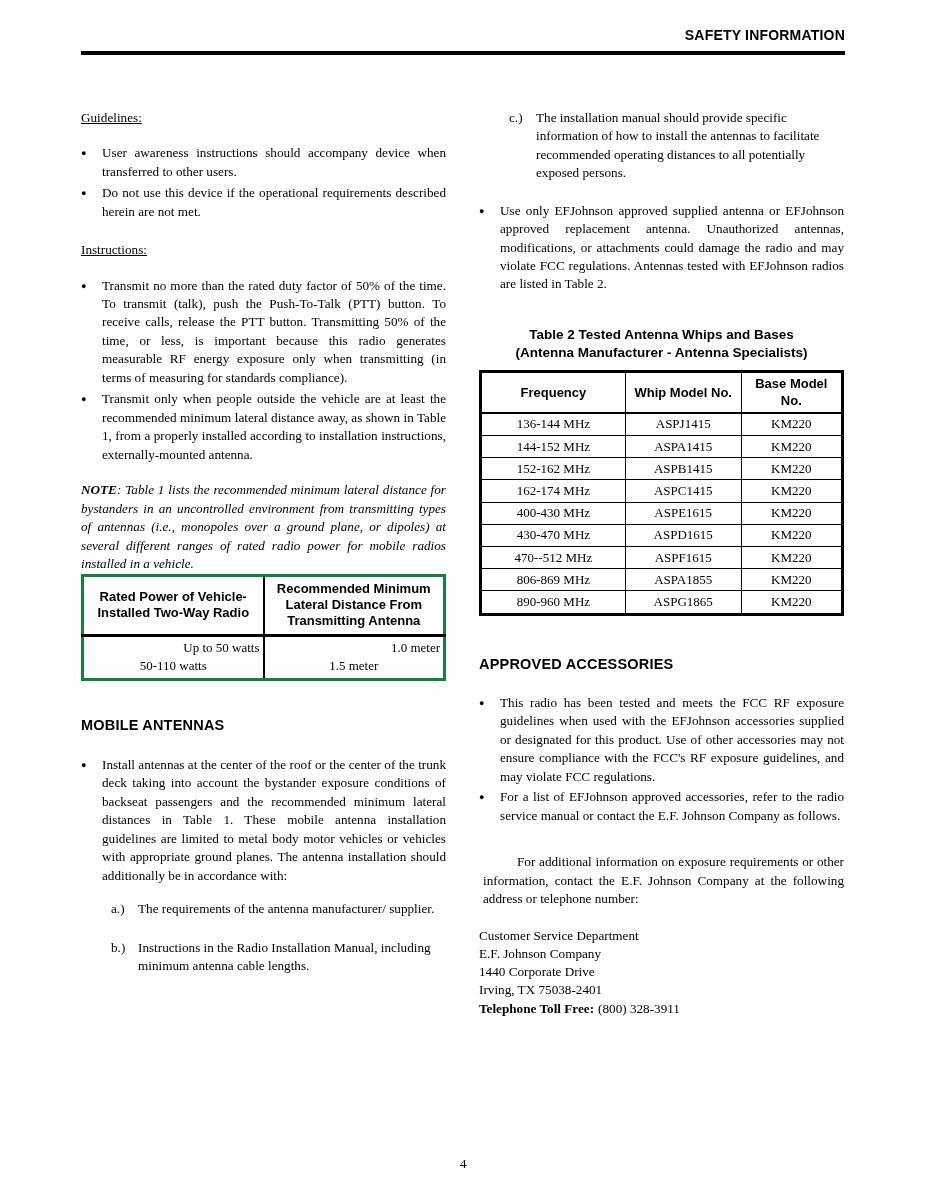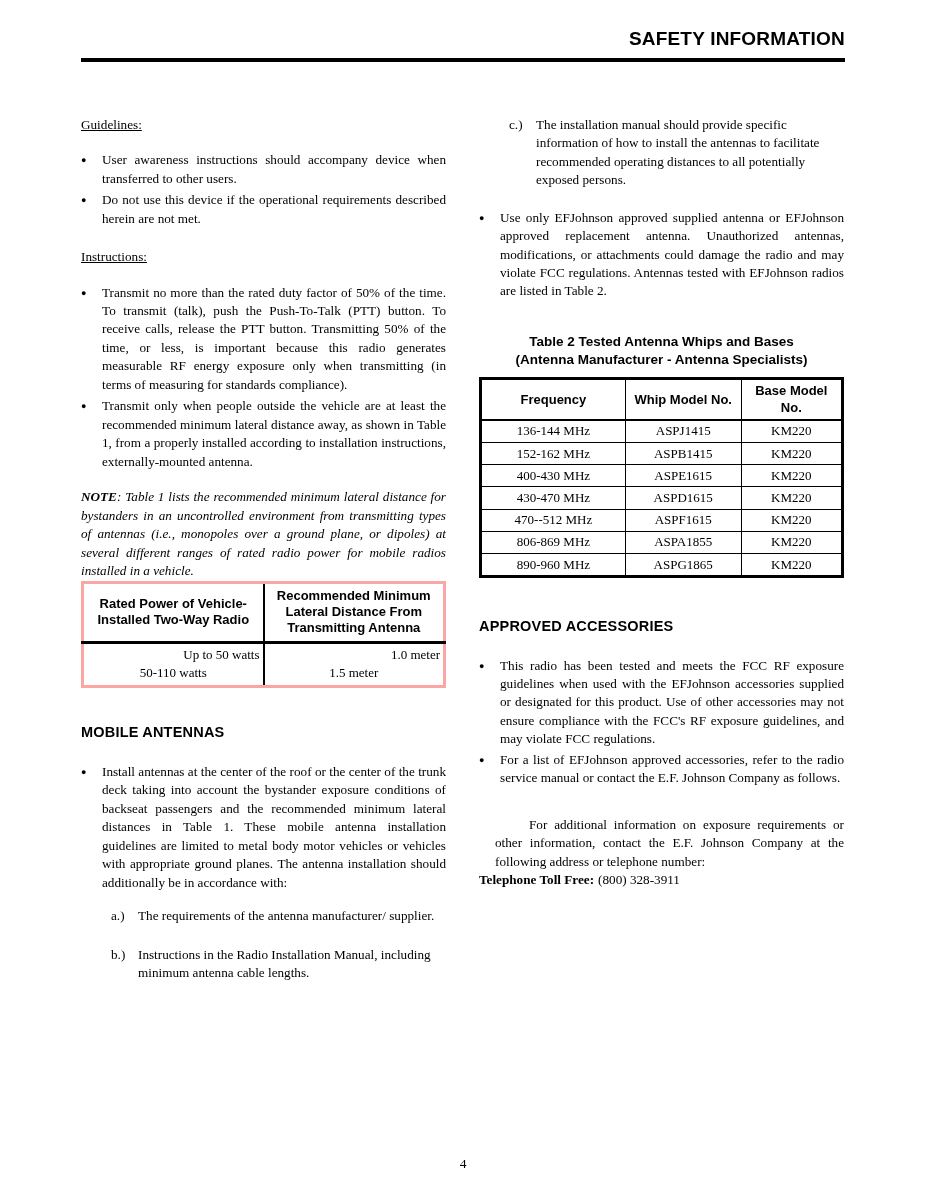--- a/index.html
+++ b/index.html
@@ -15,21 +15,21 @@
     line-height: 1.4;
     box-sizing: border-box;
     padding: 26px 81px 0 81px;
     overflow: hidden;
   }
   
   .header-title {
     text-align: right;
     font-family: "Liberation Sans", sans-serif;
     font-weight: bold;
-    font-size: 19px;
+    font-size: 14px;
     letter-spacing: 0.2px;
   }
   .header-rule { height: 4px; background: #000; margin-top: 5px; }
 
   
   .columns { display: flex; gap: 33px; margin-top: 54px; }
   .col { width: 365px; flex: none; }
 
   
   .u-heading { text-decoration: underline; margin: 0 0 17px 0; }
@@ -70,37 +70,37 @@
   table { border-collapse: collapse; width: 100%; font-size: 13px; }
   th {
     font-family: "Liberation Sans", sans-serif;
     font-weight: bold;
     font-size: 13px;
     text-align: center;
     line-height: 1.25;
   }
   td { font-family: "Liberation Serif", serif; text-align: center; }
 
-  .t1 { border: 3px solid #fca5a5; }
+  .t1 { border: 3px solid #15803d; }
   .t1 th { border-bottom: 3px solid #000; border-left: 2px solid #000; padding: 4px 3px; }
   .t1 th:first-child { border-left: none; }
   .t1 td { border-left: 2px solid #000; padding: 0 3px; line-height: 1.42; }
   .t1 td:first-child { border-left: none; }
   .t1 tr.first td { padding-top: 2px; text-align: right; }
   .t1 tr.last td { padding-bottom: 3px; }
 
   .t2 { border: 3px solid #000000; }
   .t2 th { border: 1.5px solid #000; border-bottom: 2.5px solid #000; padding: 3px 2px; }
   .t2 td { border: 1.5px solid #000; padding: 1.5px 2px; }
   .t2 col.c-freq { width: 40%; }
   .t2 col.c-whip { width: 32%; }
   .t2 col.c-base { width: 28%; }
 
   
-  .para-indent { text-indent: 34px; text-align: justify; margin: 28px 0 0 16px; }
+  .para-indent { text-indent: 34px; text-align: justify; margin: 28px 0 0 4px; }
   .address { margin-top: 18px; }
   .address div { line-height: 1.38; }
   .phone { }
   .phone b { font-weight: bold; }
   .phone .phone-number { margin-left: 4px; }
 
   .accessories .bullet { margin-bottom: 2px; }
 
   
   .footer {
@@ -218,22 +218,32 @@
             <th>Base Model No.</th>
           </tr>
         </thead>
         <tbody>
           <tr>
             <td>136-144 MHz</td>
             <td>ASPJ1415</td>
             <td>KM220</td>
           </tr>
           <tr>
+            <td>144-152 MHz</td>
+            <td>ASPA1415</td>
+            <td>KM220</td>
+          </tr>
+          <tr>
             <td>152-162 MHz</td>
             <td>ASPB1415</td>
+            <td>KM220</td>
+          </tr>
+          <tr>
+            <td>162-174 MHz</td>
+            <td>ASPC1415</td>
             <td>KM220</td>
           </tr>
           <tr>
             <td>400-430 MHz</td>
             <td>ASPE1615</td>
             <td>KM220</td>
           </tr>
           <tr>
             <td>430-470 MHz</td>
             <td>ASPD1615</td>
@@ -266,20 +276,26 @@
         </div>
         <div class="bullet">
           <span class="bullet-marker">●</span>
           <span class="bullet-text">For a list of EFJohnson approved accessories, refer to the radio service manual or contact the E.F. Johnson Company as follows.</span>
         </div>
       </div>
 
 
       <div class="para-indent">For additional information on exposure requirements or other information, contact the E.F. Johnson Company at the following address or telephone number:</div>
 
+      <div class="address">
+        <div>Customer Service Department</div>
+        <div>E.F. Johnson Company</div>
+        <div>1440 Corporate Drive</div>
+        <div>Irving, TX 75038-2401</div>
+      </div>
 
       <div class="phone">
         <b>Telephone Toll Free:</b><span class="phone-number">(800) 328-3911</span>
       </div>
 
     </div>
   </div>
 
   <div class="footer">4</div>
 

